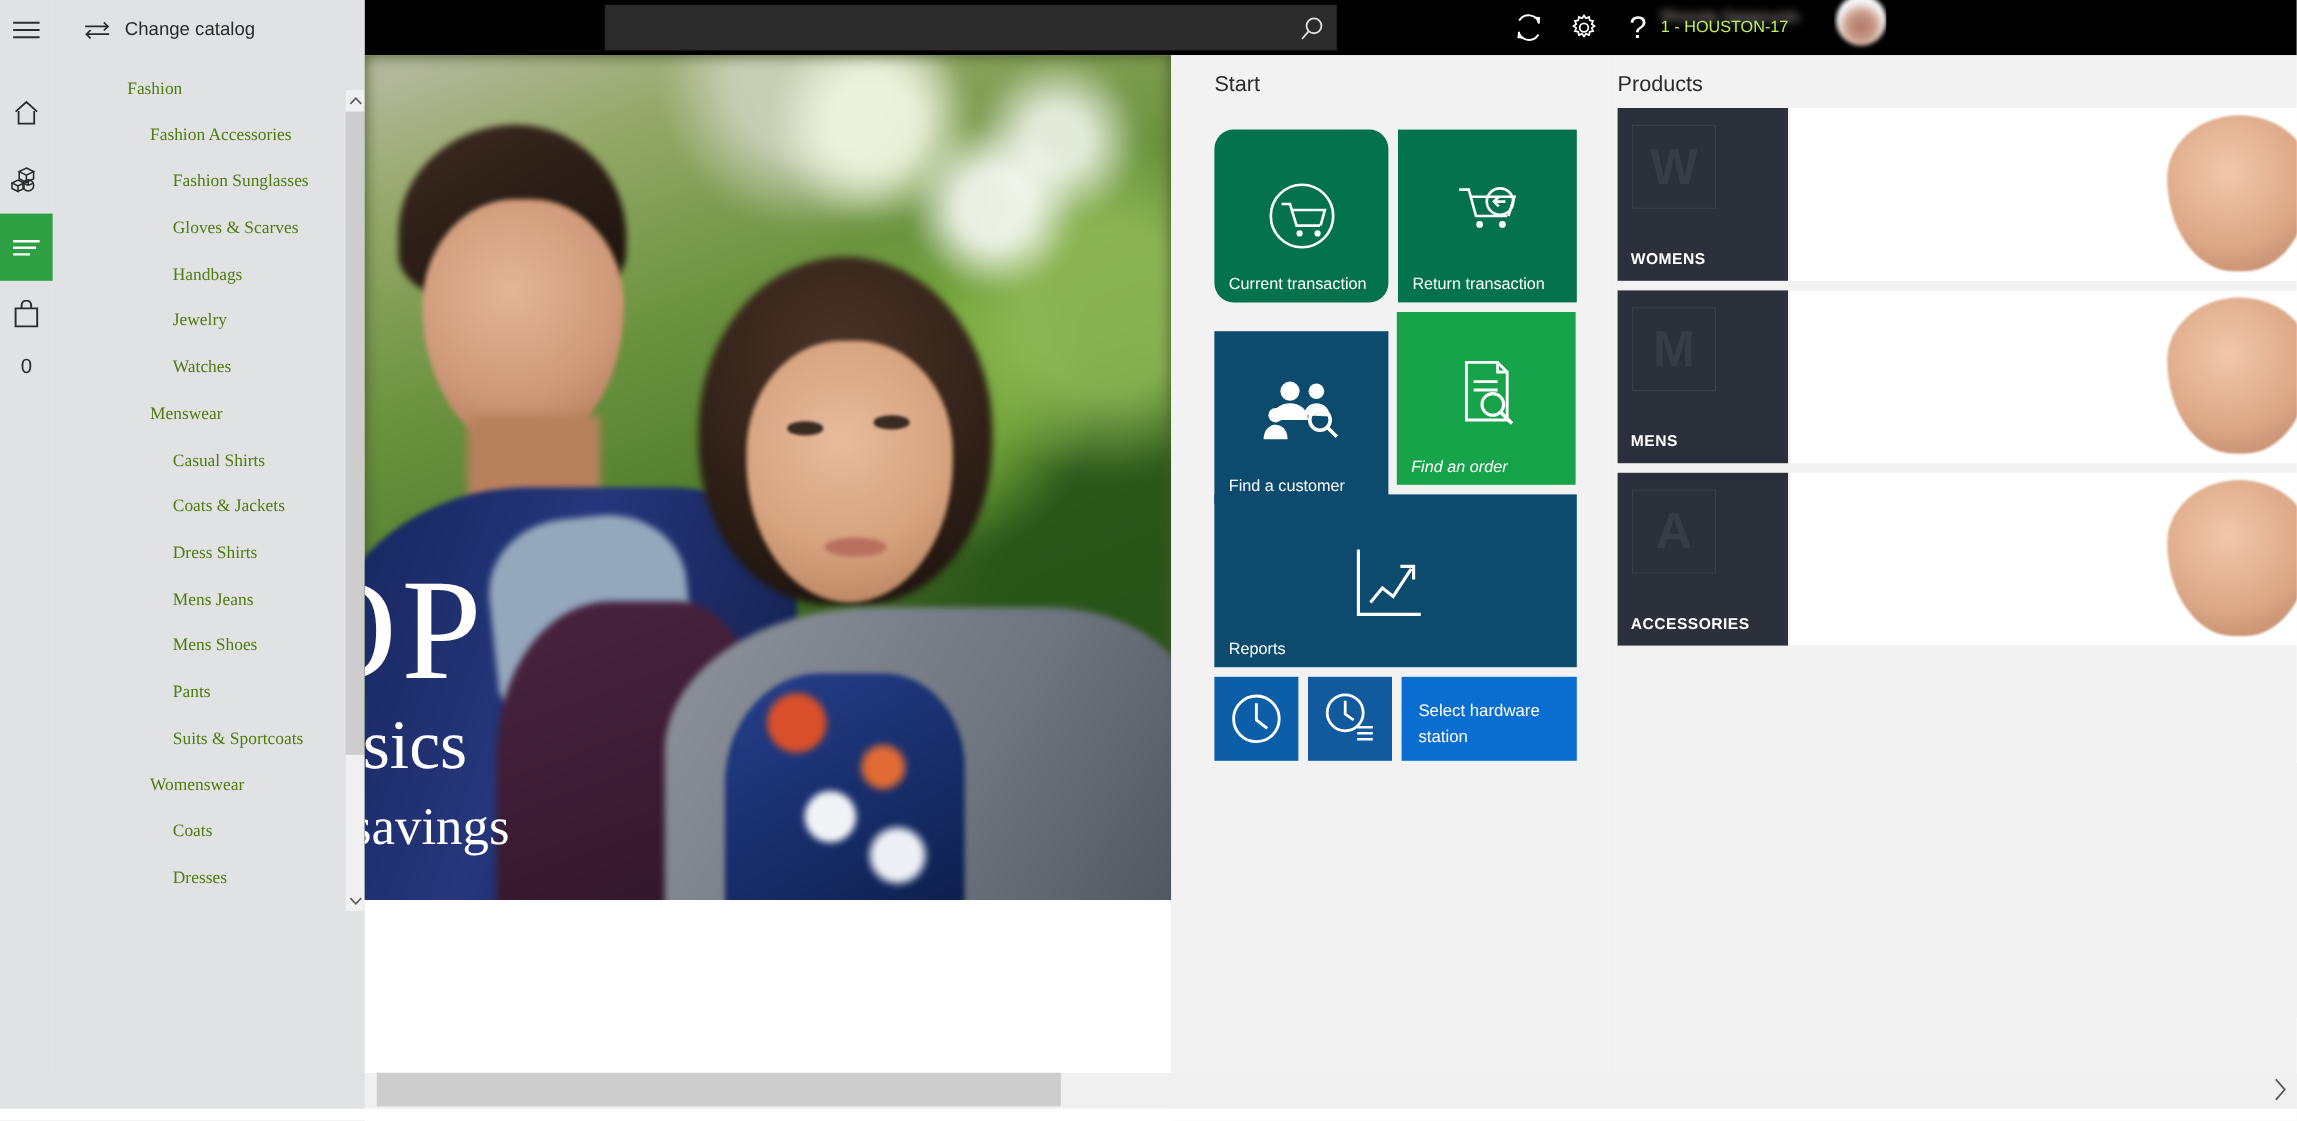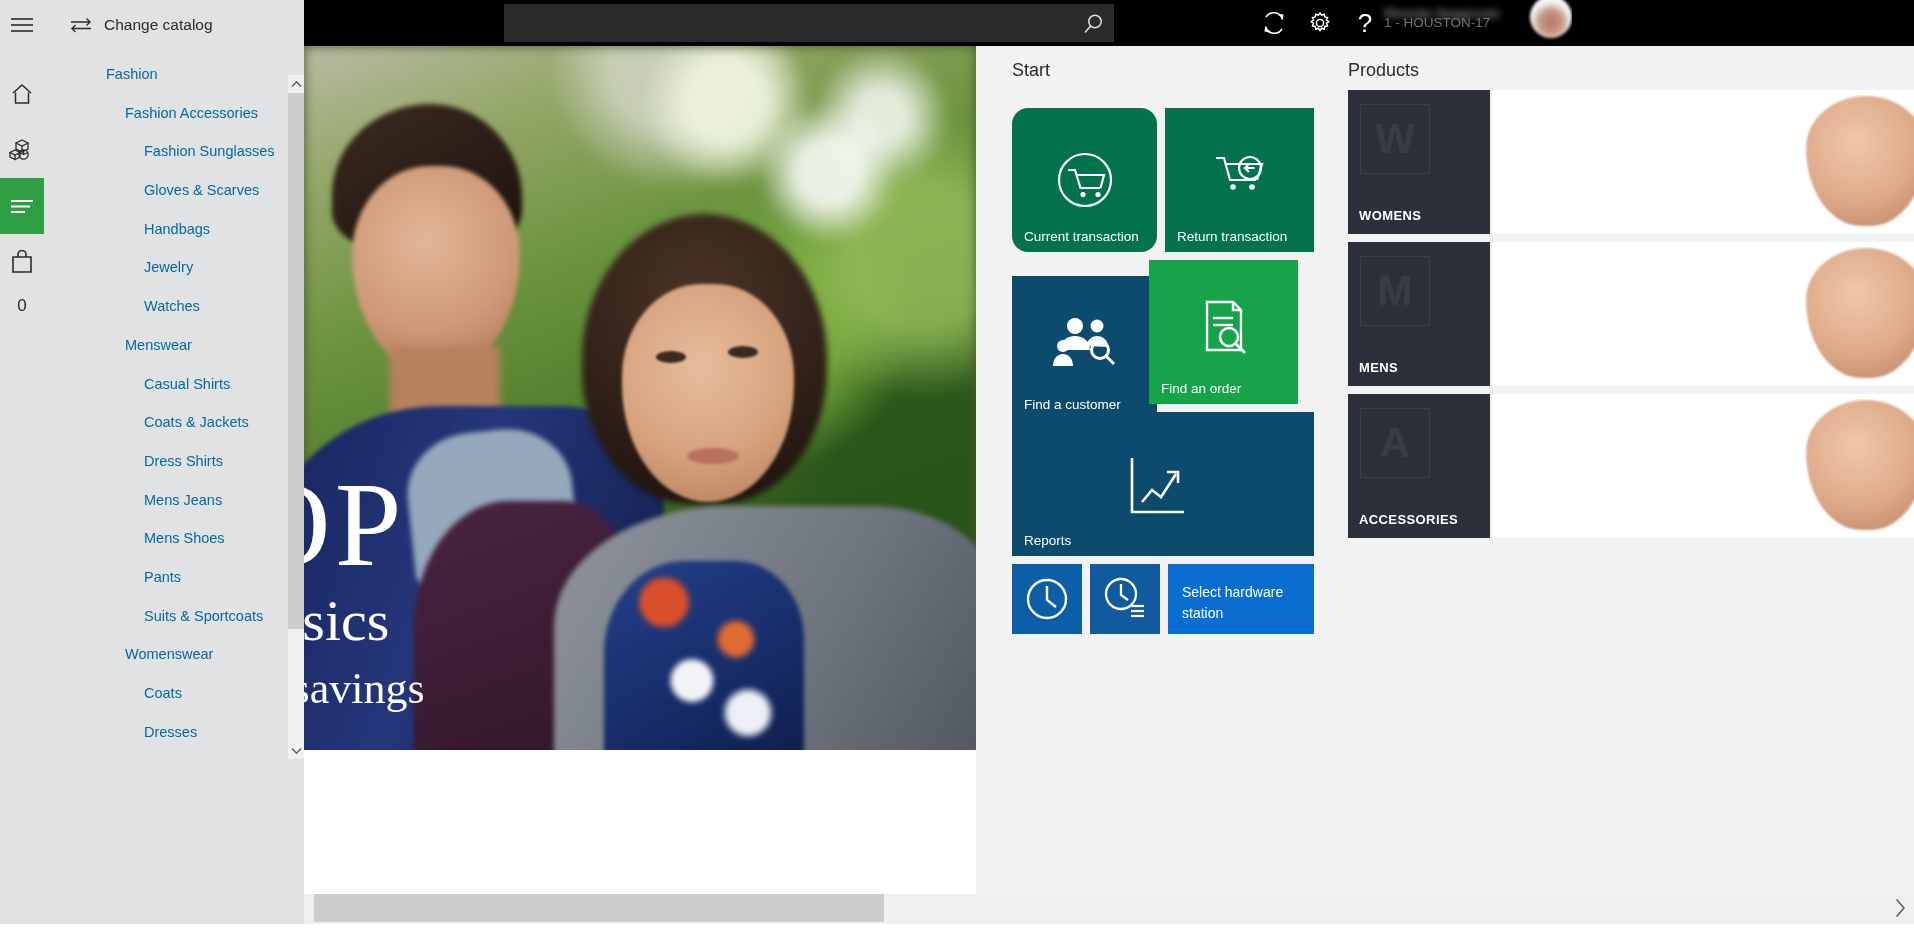--- a/index.html
+++ b/index.html
@@ -37,23 +37,24 @@
   .change-catalog {
     position:absolute; left:0; top:0; width:260px; height:50px;
     display:flex; align-items:center; gap:12px; padding-left:26px;
     font-size:15.5px; color:#2b2b2b;
   }
   .cat-list {
     position:absolute; left:0; top:55px; width:245px; height:874px;
     overflow:hidden;
   }
   .cat-item {
-    font-size:14.5px; color:#0369a1;
+    font-size:14.5px; color:#4d7c0f;
     line-height:38px; height:38.7px;
     white-space:nowrap;
+    font-family:Liberation Serif, serif;
   }
   .cat-l0 { padding-left:62px; }
   .cat-l1 { padding-left:81px; }
   .cat-l2 { padding-left:100px; }
 
   
   .cat-scroll {
     position:absolute; left:288px; top:75px; width:16px; height:684px;
     background:#f0f0f0;
   }
@@ -100,21 +101,21 @@
     position:absolute; left:1080px; top:3px; width:130px; height:42px;
     color:#ffffff;
   }
   .user-name {
     position:absolute; left:0; top:3px; width:130px;
     font-size:13.5px; color:#b9b0ac;
     filter:blur(3.6px); text-align:left; white-space:nowrap;
   }
   .user-store {
     position:absolute; left:0; top:12px; width:140px;
-    font-size:13.5px; color:#737373; white-space:nowrap;
+    font-size:13.5px; color:#bef264; white-space:nowrap;
   }
   .avatar {
     position:absolute; left:1224px; top:0; width:44px; height:46px;
     overflow:hidden;
   }
   .avatar .circle {
     position:absolute; left:2px; top:-4px; width:42px; height:42px;
     border-radius:50%;
     background:radial-gradient(circle at 50% 62%, #b2786a 0%, #c89a86 34%, #f2f2f2 60%, #ffffff 78%);
     filter:blur(1.6px);
@@ -242,21 +243,21 @@
     font-size:13.5px; color:#ffffff; line-height:17px;
   }
   .tile .tile-icon {
     position:absolute; left:0; right:0; top:38px;
     display:flex; align-items:center; justify-content:center;
   }
 
   #tile-current   { left:0;   top:0;   width:145px; height:144px; background:#04724d;border-radius:16px; }
   #tile-return    { left:153px; top:0; width:149px; height:144px; background:#04724d; }
   #tile-customer  { left:0;   top:168px; width:145px; height:144px; background:#0c4a6e; }
-  #tile-order     { left:137px; top:152px; width:149px; height:144px; background:#16a34a; }
+  #tile-order     { left:152px; top:152px; width:149px; height:144px; background:#16a34a;font-style:italic; }
   #tile-reports   { left:0;   top:304px; width:302px; height:144px; background:#0c4a6e; }
   #tile-shift     { left:0;   top:456px; width:70px;  height:70px;  background:#0d5ea9; }
   #tile-shifts    { left:78px; top:456px; width:70px;  height:70px; background:#125a9e; }
   #tile-hardware  { left:156px; top:456px; width:146px; height:70px; background:#0a6ed1; }
   #tile-hardware .tile-label {
     top:18px; left:14px; bottom:auto; width:116px;
     white-space:normal; line-height:21px; font-size:14px;
   }
   #tile-shift .tile-icon, #tile-shifts .tile-icon { top:0; bottom:0; }
 

